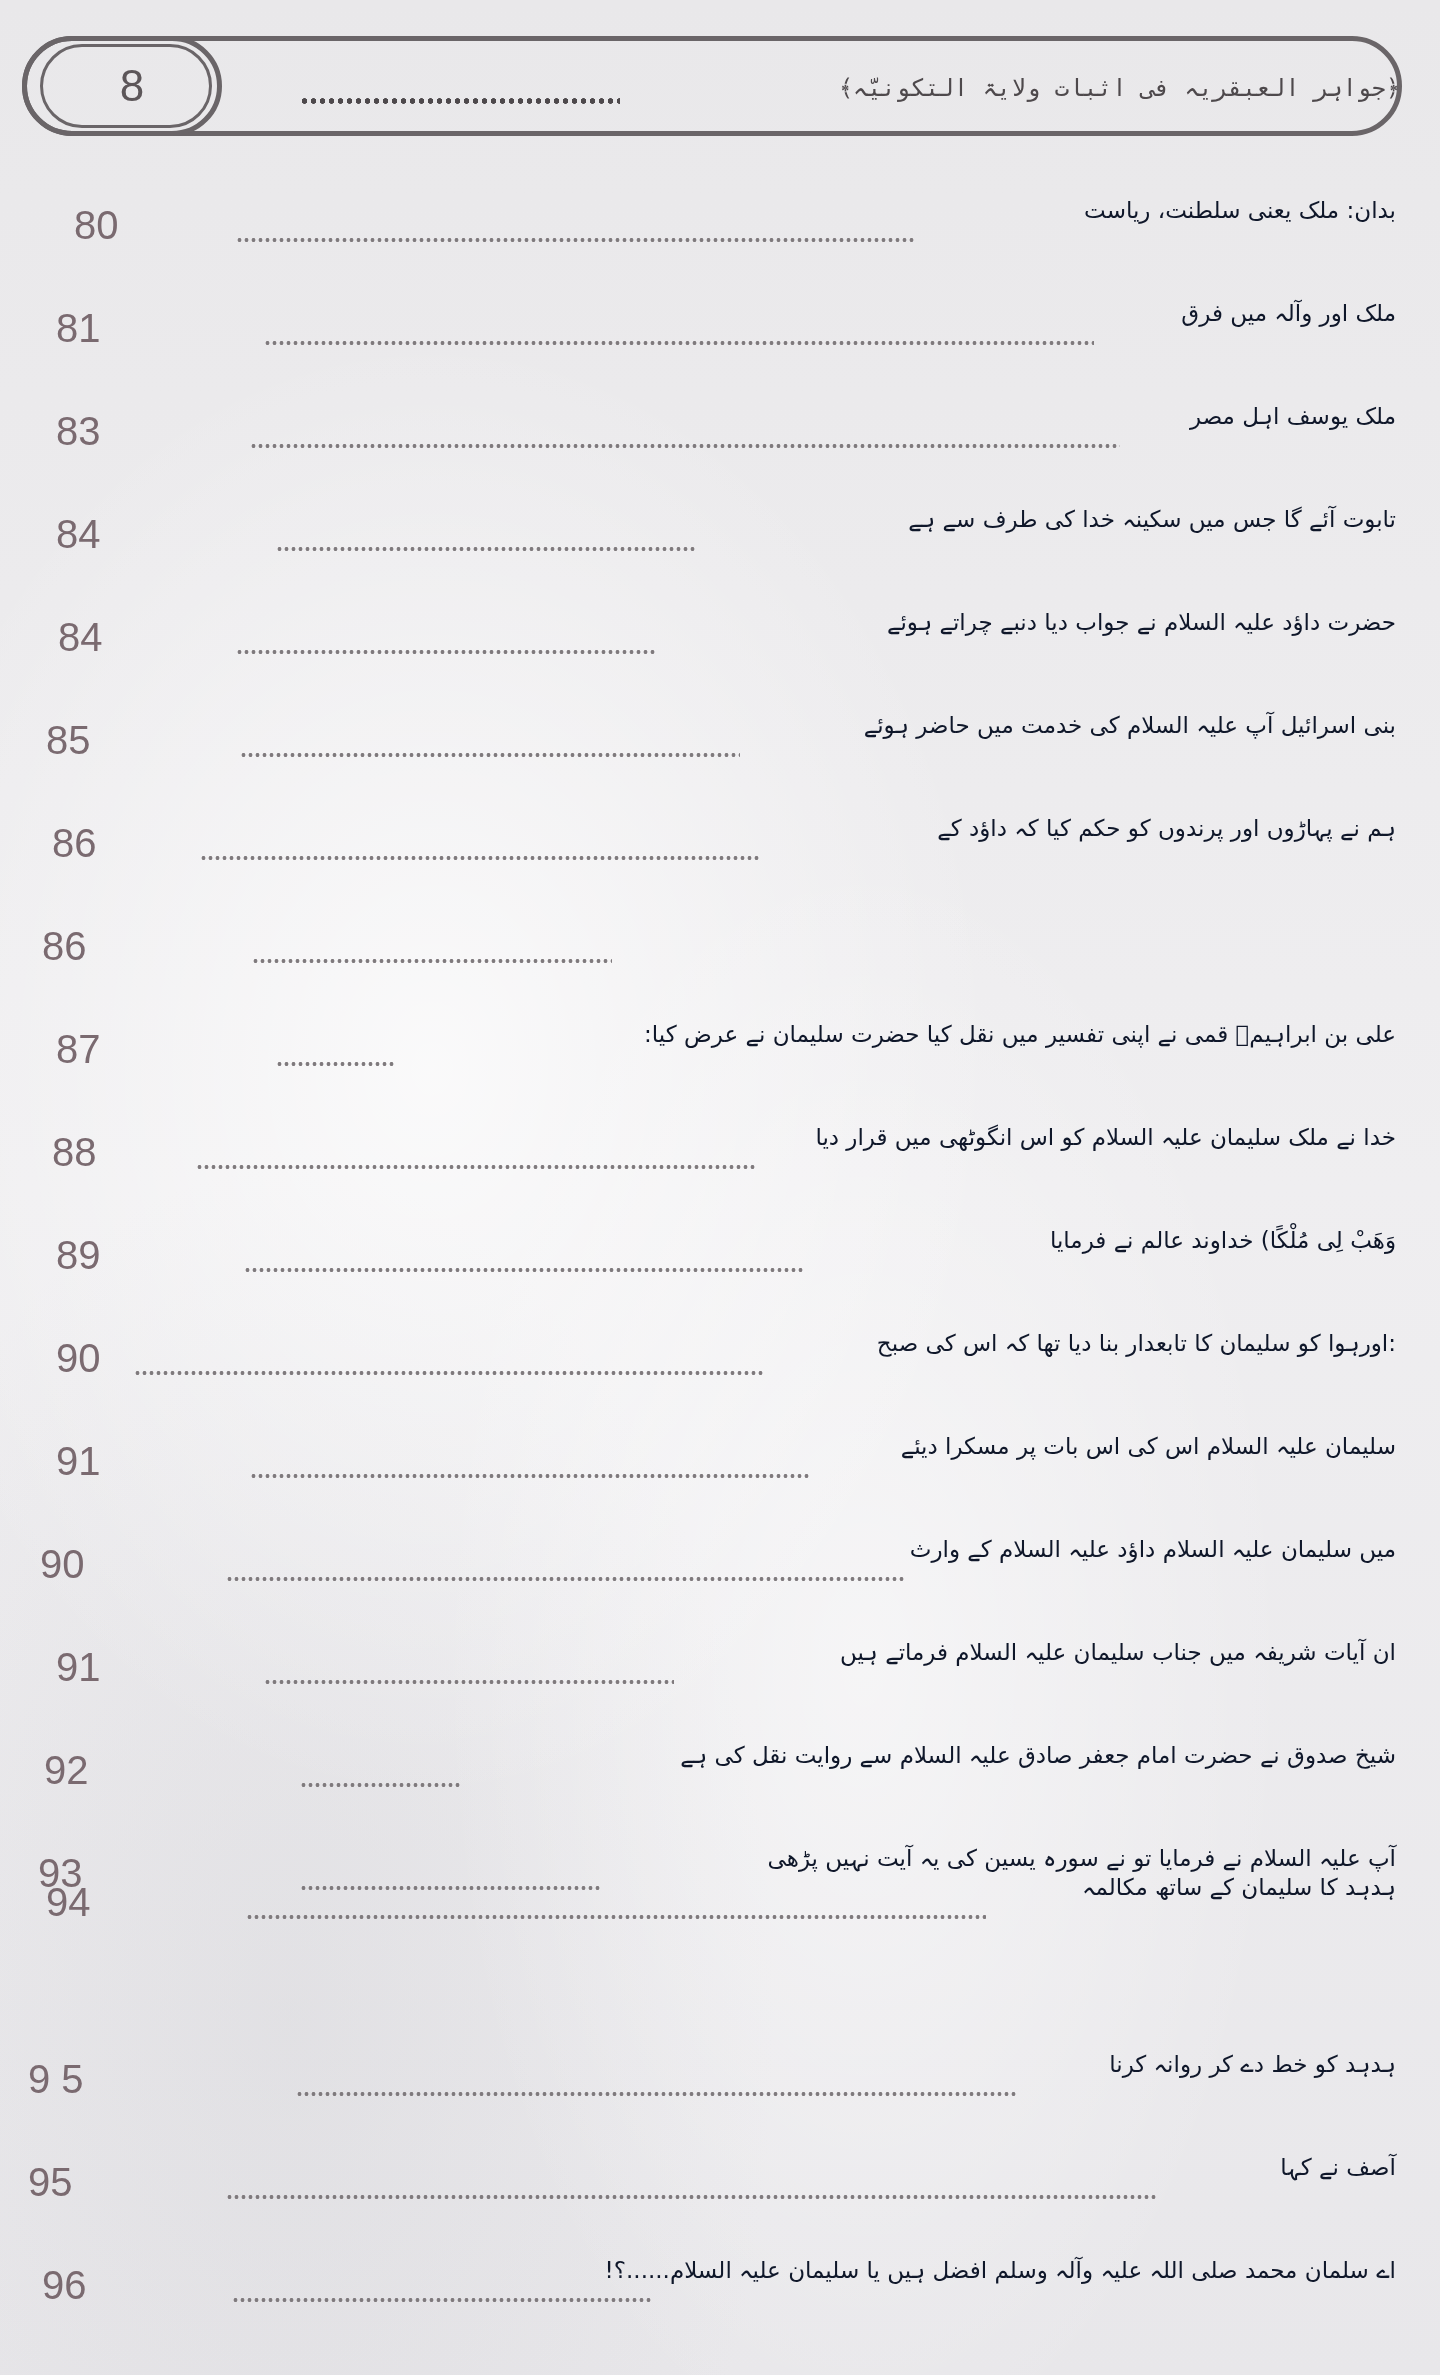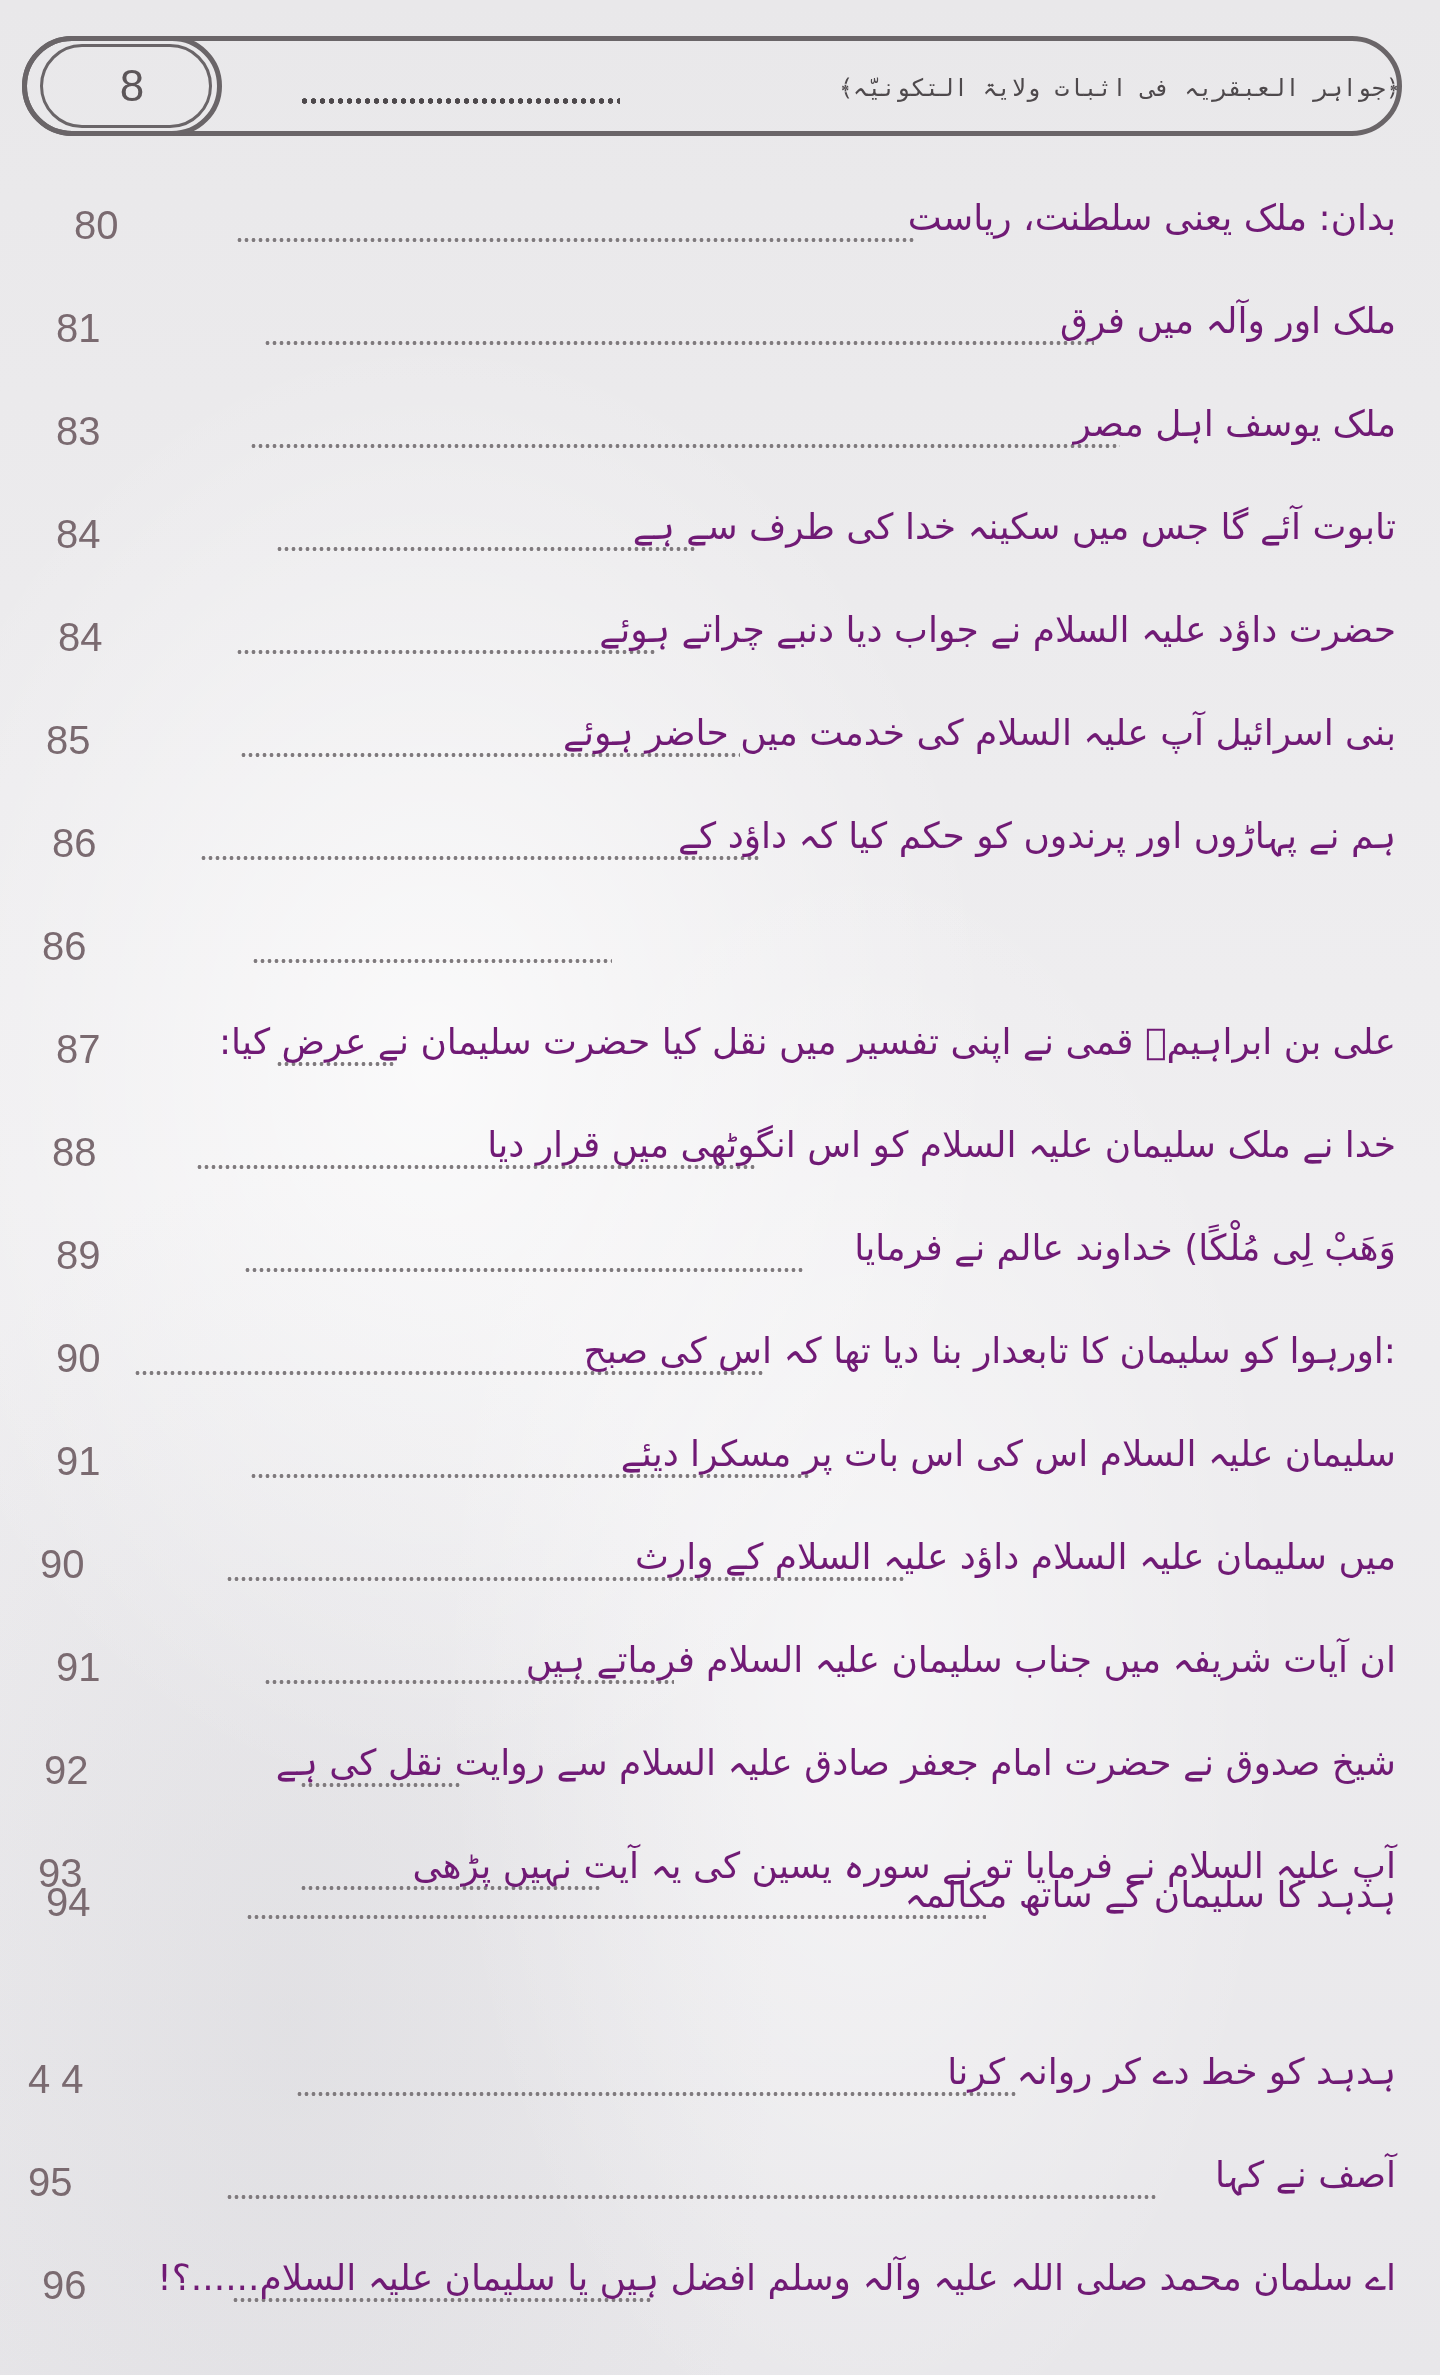--- a/index.html
+++ b/index.html
@@ -116,22 +116,22 @@
       background-size: 7px 6px;
       background-repeat: repeat-x;
     }
     .toc-title {
       position: absolute;
       right: 72px;
       top: 2px;
       direction: rtl;
       text-align: right;
       font-family: "DejaVu Sans", sans-serif;
-      font-size: 36px;
-      color: #701a75;
+      font-size: 23px;
+      color: #0f172a;
       white-space: nowrap;
     }
   </style>
 </head>
 <body>
 
 <div class="header"></div>
 <div class="page-badge">
   <span>8</span>
 </div>
@@ -242,21 +242,21 @@
     <span class="toc-title">آپ علیہ السلام نے فرمایا تو نے سورہ یسین کی یہ آیت نہیں پڑھی</span>
   </div>
 
   <div class="toc-row" style="top:1872px;">
     <span class="toc-page" style="left:46px;">94</span>
     <div class="toc-leader" style="left:246px; width:740px;"></div>
     <span class="toc-title">ہدہد کا سلیمان کے ساتھ مکالمہ</span>
   </div>
 
   <div class="toc-row" style="top:2049px;">
-    <span class="toc-page" style="left:28px;">4 4</span>
+    <span class="toc-page" style="left:28px;">9 5</span>
     <div class="toc-leader" style="left:296px; width:720px;"></div>
     <span class="toc-title">ہدہد کو خط دے کر روانہ کرنا</span>
   </div>
 
   <div class="toc-row" style="top:2152px;">
     <span class="toc-page" style="left:28px;">95</span>
     <div class="toc-leader" style="left:226px; width:930px;"></div>
     <span class="toc-title">آصف نے کہا</span>
   </div>
 

